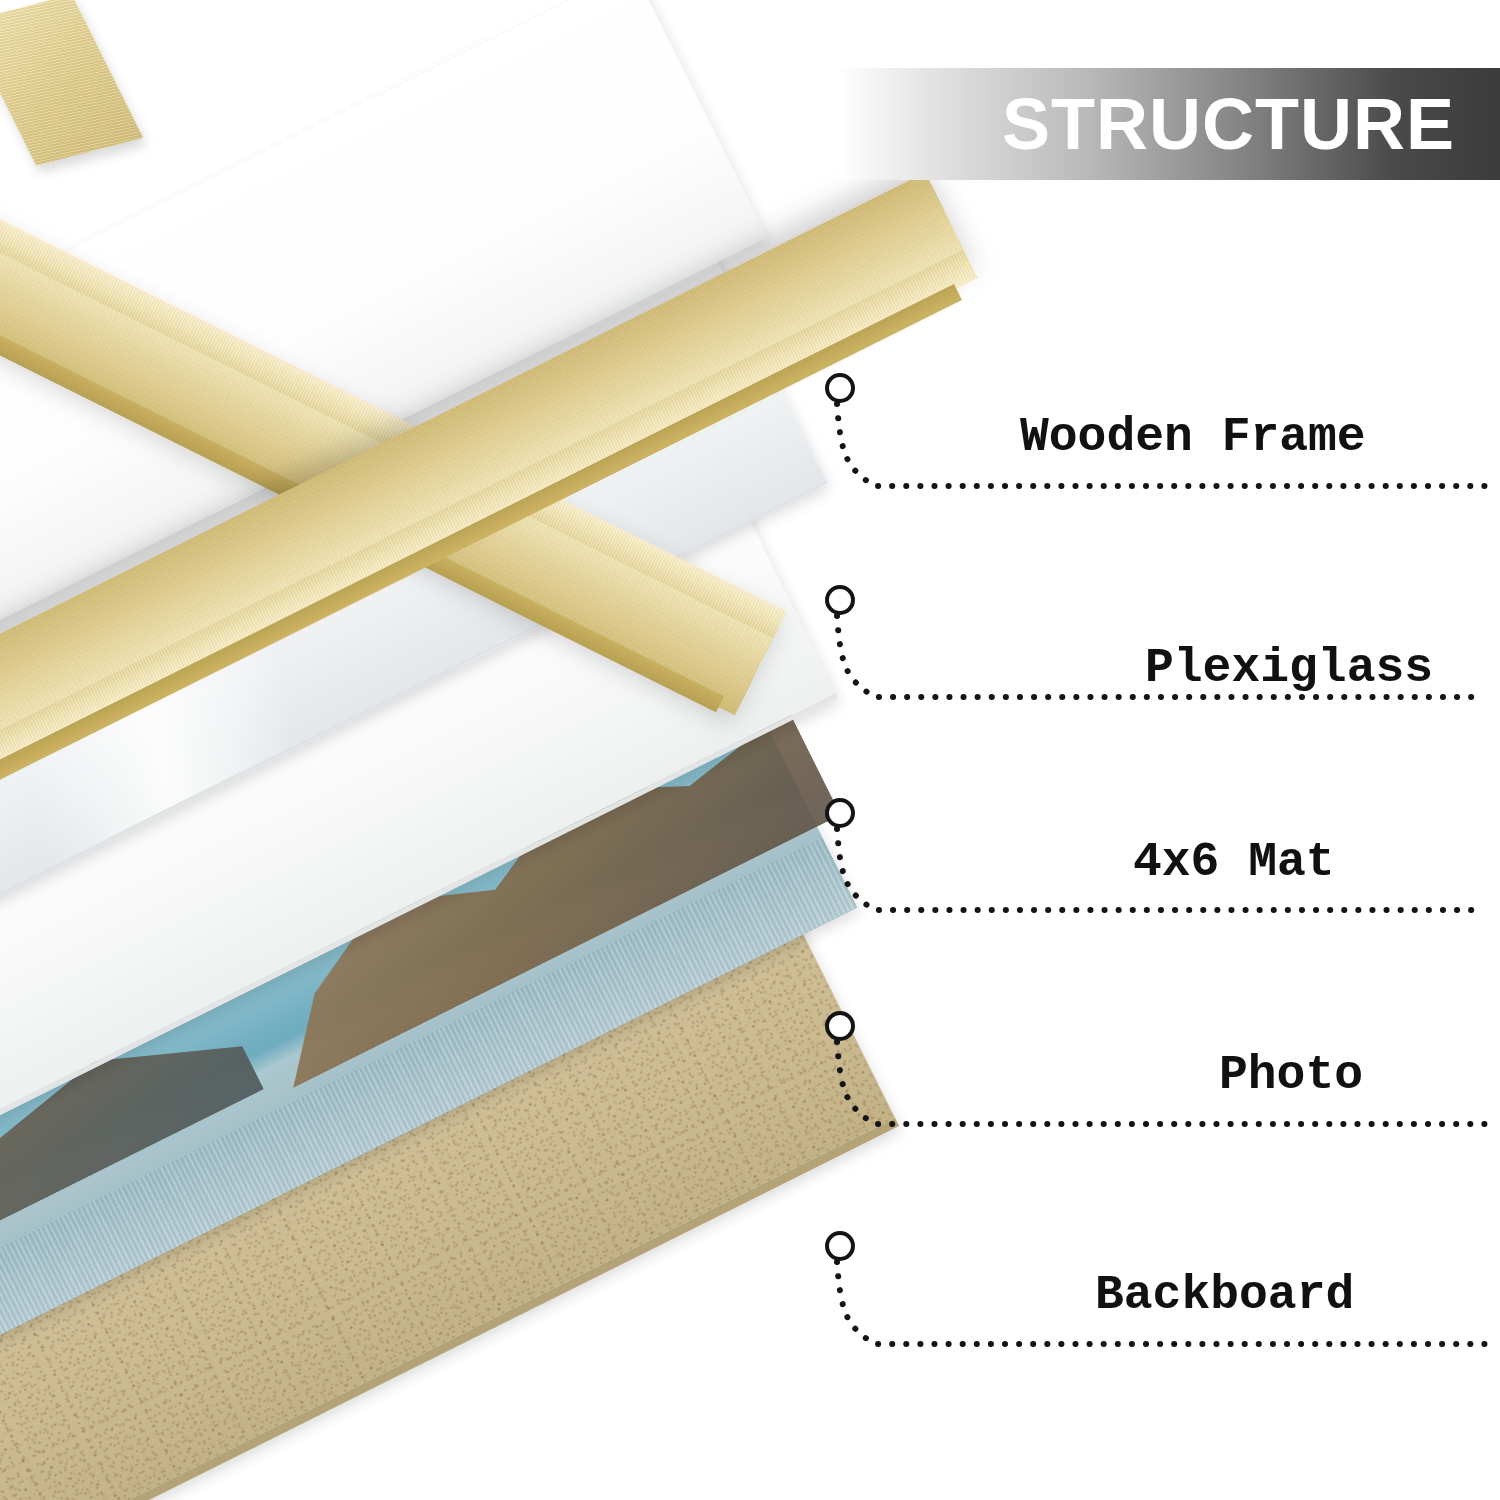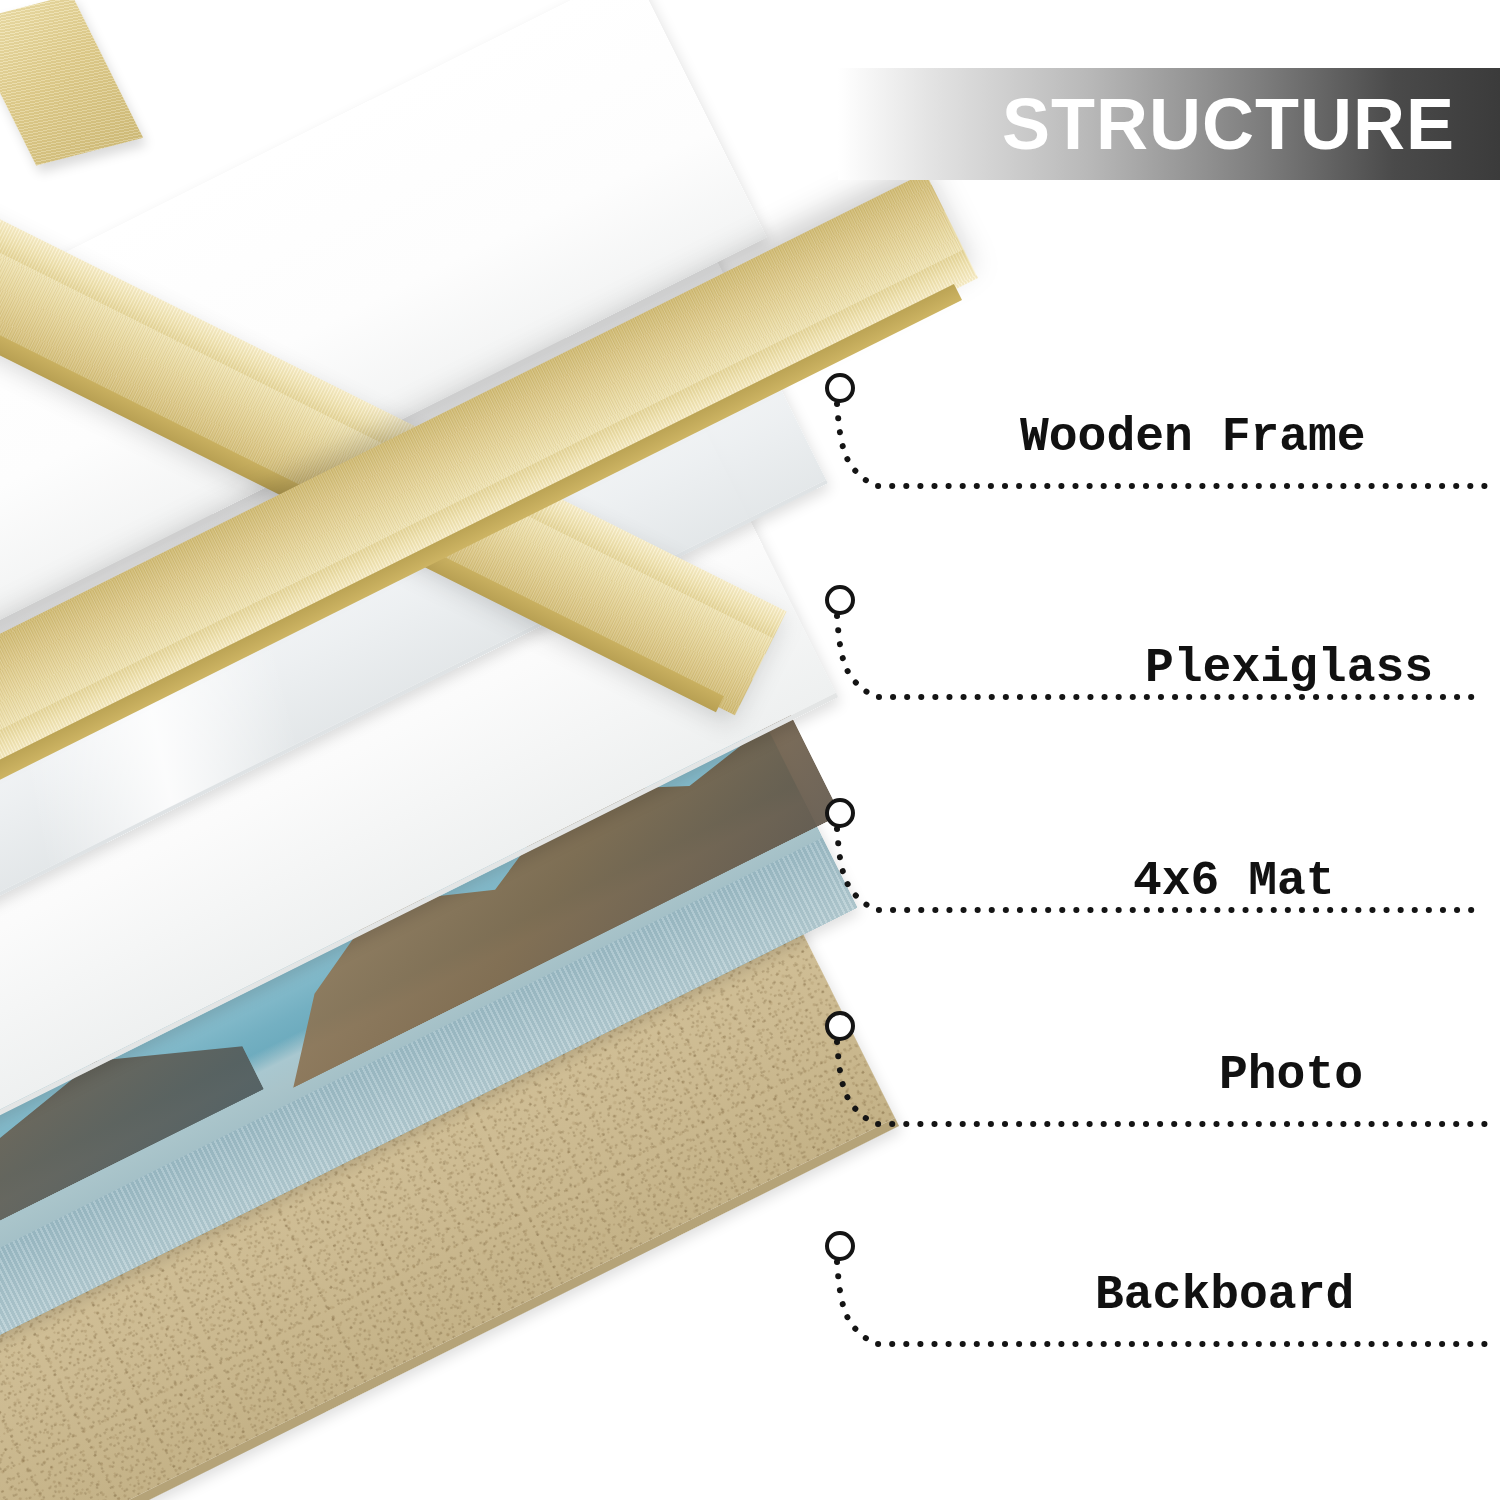--- a/index.html
+++ b/index.html
@@ -242,20 +242,20 @@
       <path d="M 837 1042 C 841 1097, 848 1106, 874 1124 L 1485 1124" fill="none" stroke="#141414" stroke-width="6" stroke-linecap="round" stroke-dasharray="0.1 14"></path>
       <path d="M 837 1262 C 841 1317, 848 1326, 874 1344 L 1485 1344" fill="none" stroke="#141414" stroke-width="6" stroke-linecap="round" stroke-dasharray="0.1 14"></path>
     </svg>
 
   <div id="callout-layer" style="position:absolute;inset:0;font-family:Liberation Mono, monospace;">
       <div class="marker" style="left: 825px; top: 373px;"></div>
       <div class="clabel" style="left: 1020px; top: 413px;">Wooden Frame</div>
       <div class="marker" style="left: 825px; top: 585px;"></div>
       <div class="clabel" style="left: 1105px; top: 644px; margin-left: 40px;">Plexiglass</div>
       <div class="marker" style="left: 825px; top: 798px;"></div>
-      <div class="clabel" style="left: 1133px; top: 838px; margin-top: 19px;">4x6 Mat</div>
+      <div class="clabel" style="left: 1133px; top: 838px;">4x6 Mat</div>
       <div class="marker" style="left: 825px; top: 1011px;"></div>
       <div class="clabel" style="left: 1219px; top: 1051px;">Photo</div>
       <div class="marker" style="left: 825px; top: 1231px;"></div>
       <div class="clabel" style="left: 1095px; top: 1271px;">Backboard</div>
     </div>
 
 </div>
 
 </body></html>

